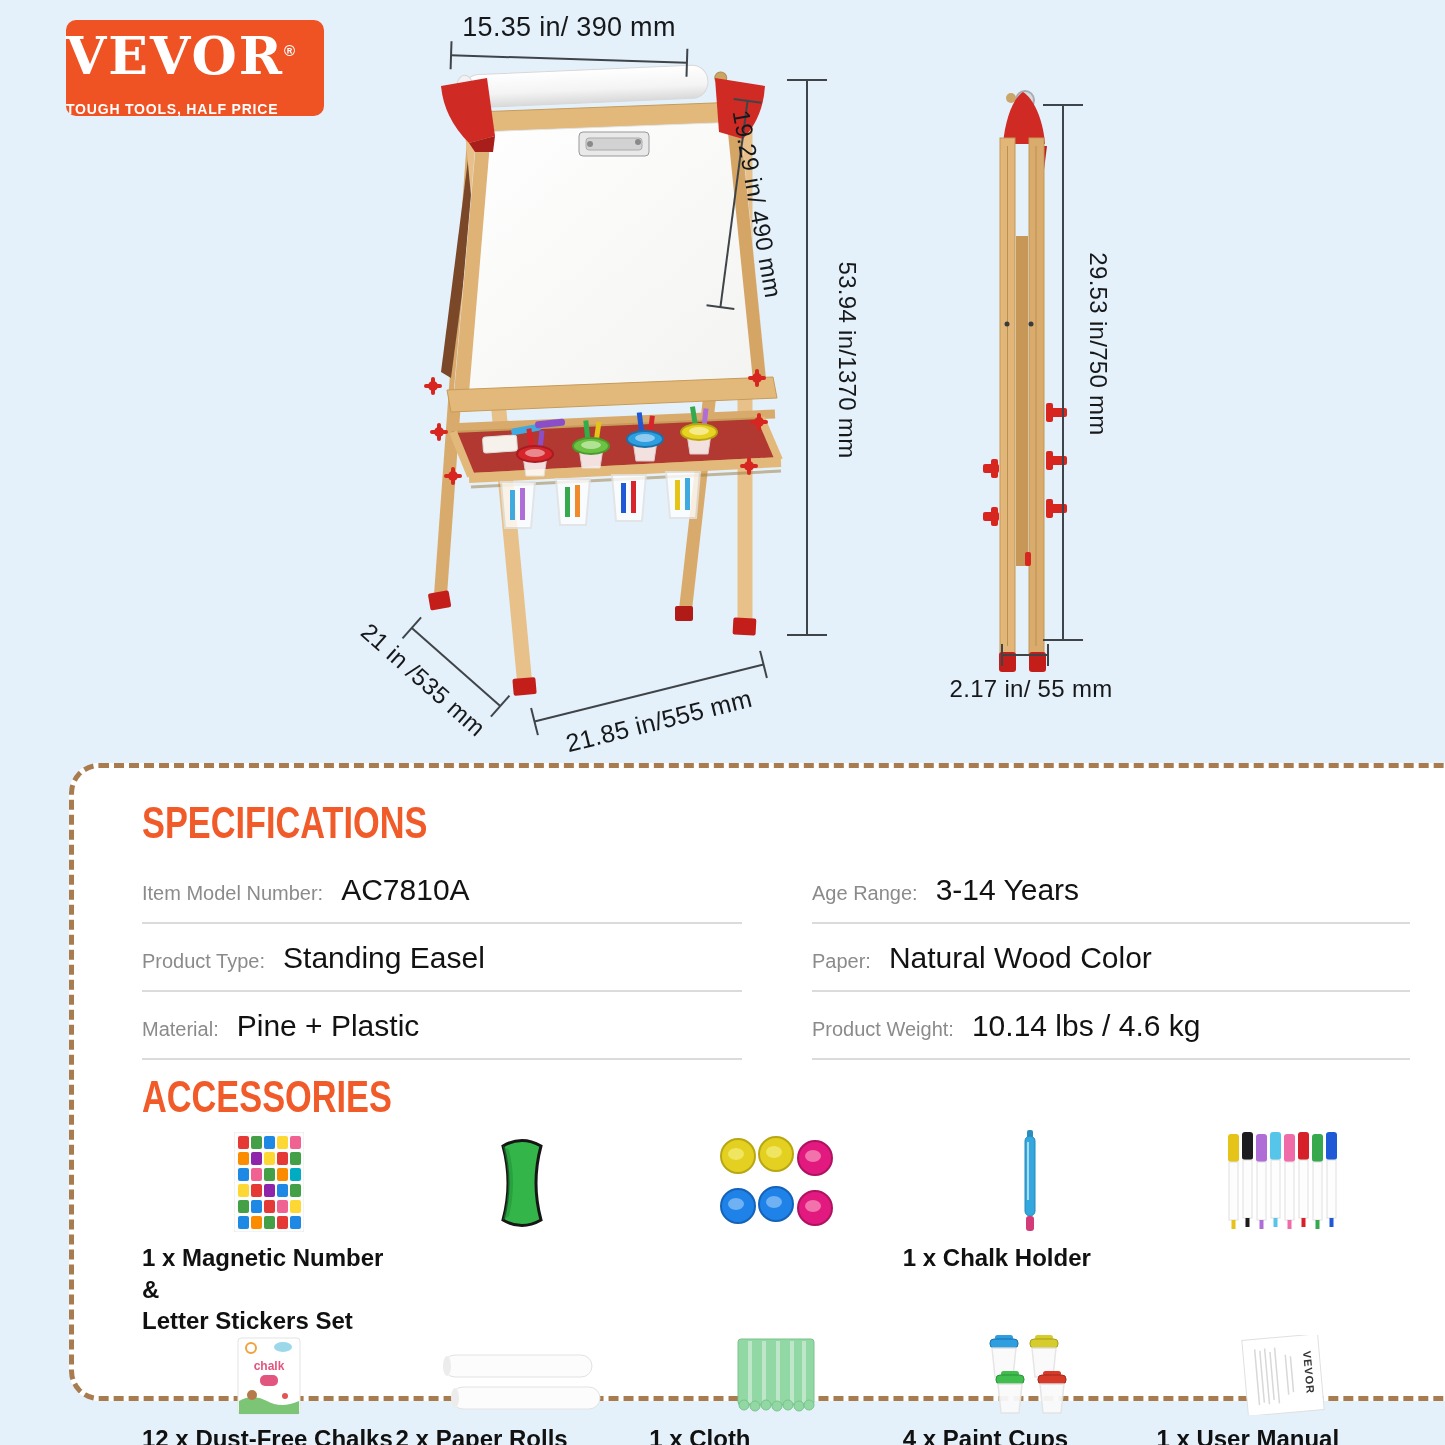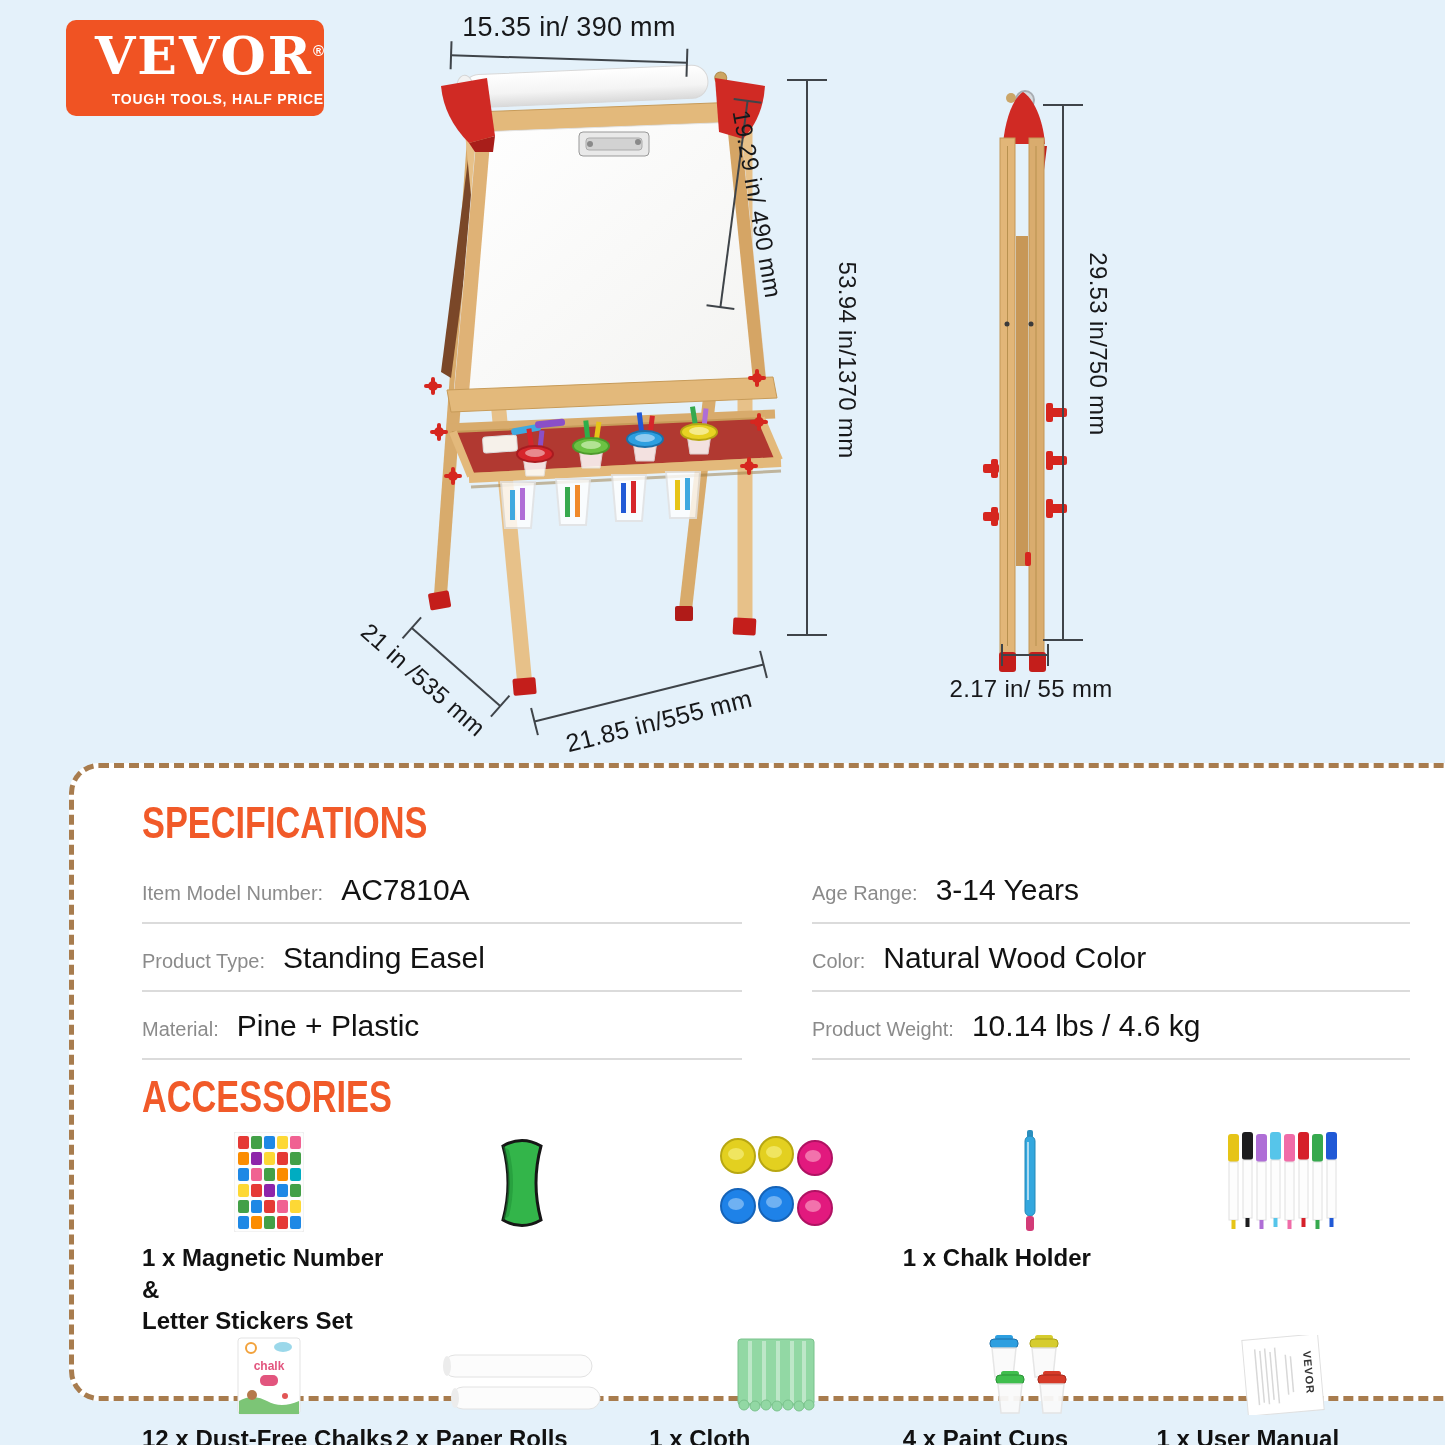--- a/index.html
+++ b/index.html
@@ -2,24 +2,24 @@
 <html><head>
 <meta charset="utf-8">
 <style>
   html,body{margin:0;padding:0;}
   body{
     width:1445px;height:1445px;position:relative;overflow:hidden;
     background:#E4F1FA;font-family:"Liberation Sans",sans-serif;color:#111;
   }
   
   .logo{position:absolute;left:66px;top:20px;width:258px;height:96px;background:#F05323;
-    border-radius:10px;color:#fff;text-align:right;box-sizing:border-box;padding-top:9px;}
+    border-radius:10px;color:#fff;text-align:left;box-sizing:border-box;padding-top:9px;}
   .logo-brand{font-family:"DejaVu Serif",serif;font-weight:700;font-size:52px;line-height:1.05;letter-spacing:2px;}
   .logo-reg{font-size:15px;vertical-align:18px;font-family:"Liberation Sans",sans-serif;font-weight:700;}
-  .logo-tag{font-size:14px;font-weight:700;letter-spacing:.8px;margin-top:7px;}
+  .logo-tag{font-size:14px;font-weight:700;letter-spacing:.8px;margin-top:17px;}
   
   .layer{position:absolute;pointer-events:none;}
   .dim{position:absolute;white-space:nowrap;color:#17181A;font-size:24px;letter-spacing:.3px;transform:translate(-50%,-50%);}
   .t1{left:569px;top:27px;font-size:27px;}
   .t2{left:757px;top:204px;transform:translate(-50%,-50%) rotate(80deg);}
   .t3{left:847px;top:360px;transform:translate(-50%,-50%) rotate(90deg);}
   .t4{left:423px;top:680px;transform:translate(-50%,-50%) rotate(41.5deg);}
   .t5{left:659px;top:721px;font-size:25px;transform:translate(-50%,-50%) rotate(-14deg);}
   .t6{left:1098px;top:344px;transform:translate(-50%,-50%) rotate(90deg);}
   .t7{left:1031px;top:689px;}
@@ -287,21 +287,21 @@
       </div>
     <div class="spec-cell">
         <span class="spec-label">Age Range:</span>
         <span class="spec-value">3-14 Years</span>
       </div>
     <div class="spec-cell">
         <span class="spec-label">Product Type:</span>
         <span class="spec-value">Standing Easel</span>
       </div>
     <div class="spec-cell">
-        <span class="spec-label">Color:</span>
+        <span class="spec-label">Paper:</span>
         <span class="spec-value">Natural Wood Color</span>
       </div>
     <div class="spec-cell">
         <span class="spec-label">Material:</span>
         <span class="spec-value">Pine + Plastic</span>
       </div>
     <div class="spec-cell">
         <span class="spec-label">Product Weight:</span>
         <span class="spec-value">10.14 lbs / 4.6 kg</span>
       </div>

